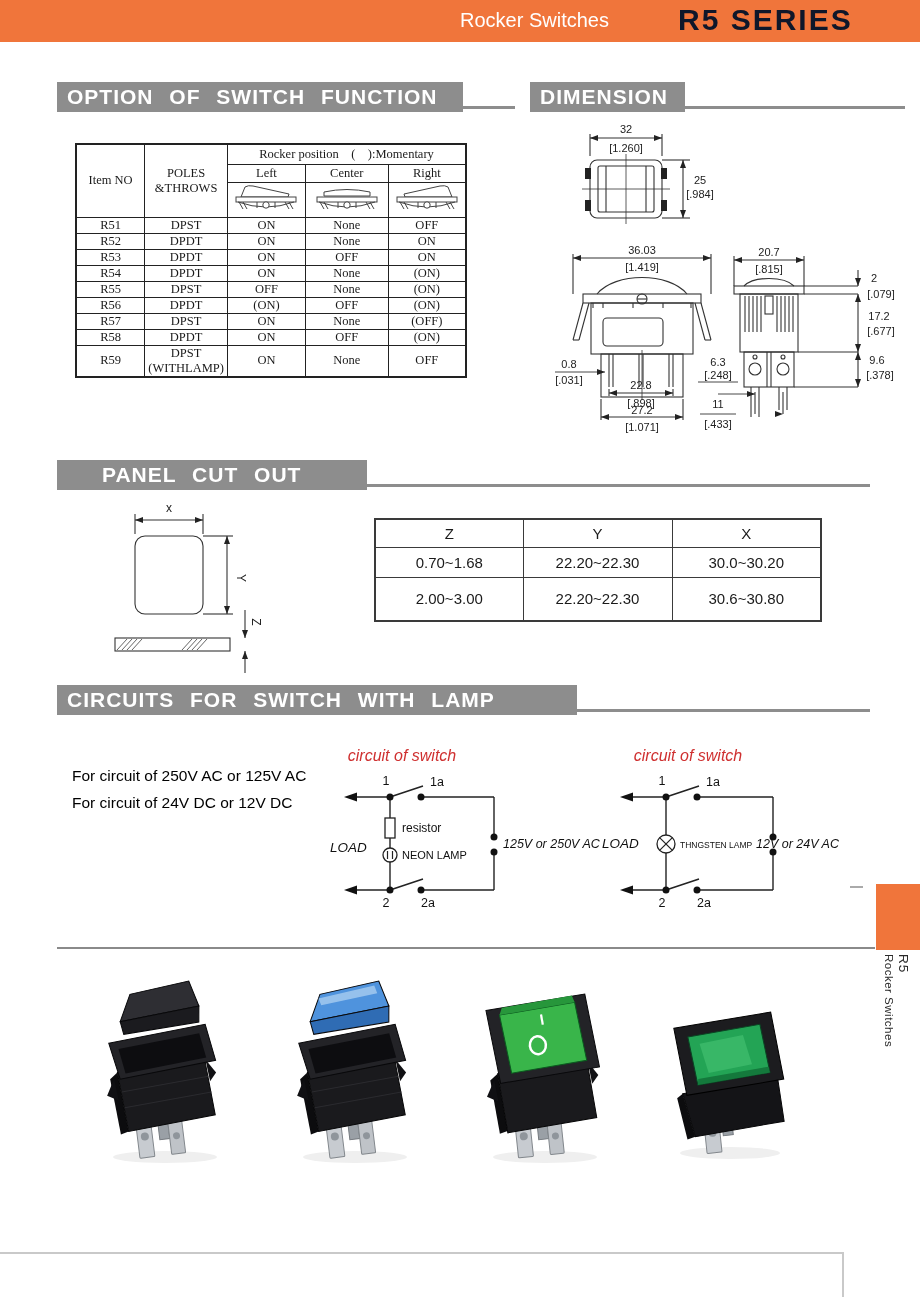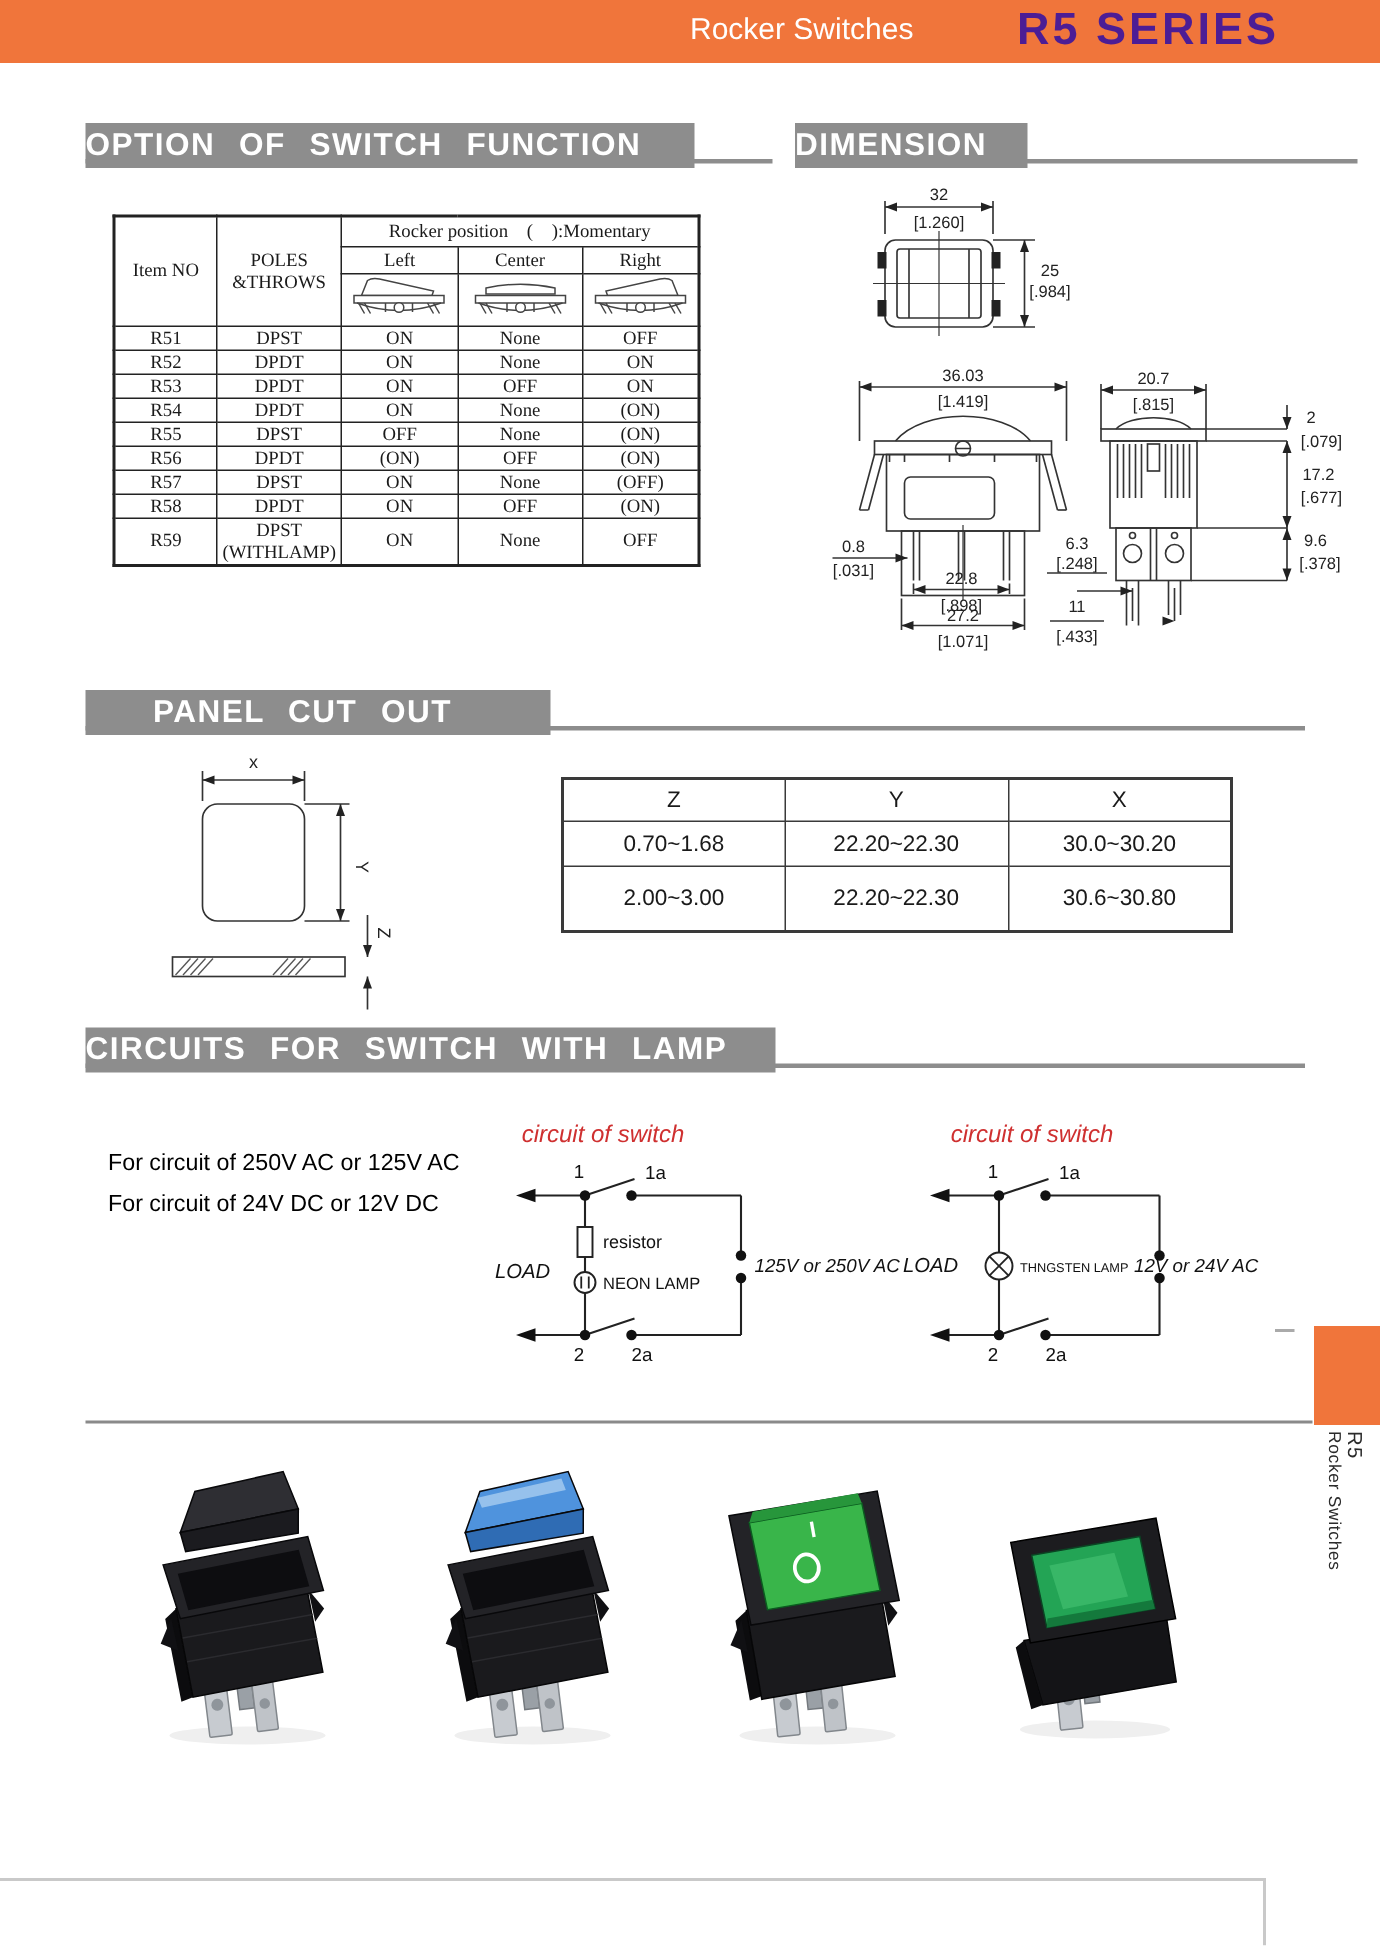--- a/index.html
+++ b/index.html
@@ -3,25 +3,25 @@
 <meta charset="utf-8">
 <style>
   html,body{margin:0;padding:0;background:#fff;}
   .page{position:relative;width:920px;height:1297px;background:#fff;overflow:hidden;
         font-family:"Liberation Sans",sans-serif;color:#1a1a1a;}
   .abs{position:absolute;}
   
   .topbar{left:0;top:0;width:920px;height:42px;background:#F0753B;}
   .topbar .family{position:absolute;left:460px;top:9px;font-size:20px;color:#fff;}
   .topbar .series{position:absolute;left:678px;top:3px;font-size:30px;font-weight:bold;
-                  letter-spacing:2px;color:#4c1d95;}
+                  letter-spacing:2px;color:#0f172a;}
   
   .secline{background:#8d8d8d;height:3px;}
   .secbar{background:#8d8d8d;color:#fff;font-weight:bold;font-size:21px;letter-spacing:1px;
-          word-spacing:9px;display:flex;align-items:center;box-sizing:border-box;}
+          word-spacing:9px;display:flex;align-items:center;padding-left:10px;box-sizing:border-box;}
   
   table.fn{border-collapse:collapse;font-family:"Liberation Serif",serif;font-size:12.5px;
            border:2px solid #222;table-layout:fixed;}
   .fn td{border:1px solid #222;text-align:center;vertical-align:middle;padding:0;}
   .pre{white-space:pre;}
   
   table.pc{border-collapse:collapse;font-size:15px;border:2px solid #3a3a3a;table-layout:fixed;}
   .pc td{border:1.5px solid #3a3a3a;text-align:center;vertical-align:middle;padding:0;}
   
   svg text{font-family:"Liberation Sans",sans-serif;}
@@ -409,21 +409,21 @@
         </tr>
       <tr style="height:44px">
           <td>2.00~3.00</td>
           <td>22.20~22.30</td>
           <td>30.6~30.80</td>
         </tr>
     </tbody>
   </table>
 
   <div class="abs secline" style="left:57px;top:709px;width:813px;"></div>
-  <div class="abs secbar" style="left:57px;top:685px;width:460px;height:30px;">
+  <div class="abs secbar" style="left:57px;top:685px;width:520px;height:30px;">
     <span>CIRCUITS FOR SWITCH WITH LAMP</span>
   </div>
 
   <div class="abs notes" style="left:72px;top:762px;">
     <div>For circuit of 250V AC or 125V AC</div>
     <div>For circuit of 24V DC or 12V DC</div>
   </div>
 
   <svg class="abs" style="left:322px;top:740px;" width="285" height="178" viewBox="0 0 285 178">
     <text x="80" y="21" text-anchor="middle" fill="#cf3030" font-size="16" class="it">circuit of switch</text>

